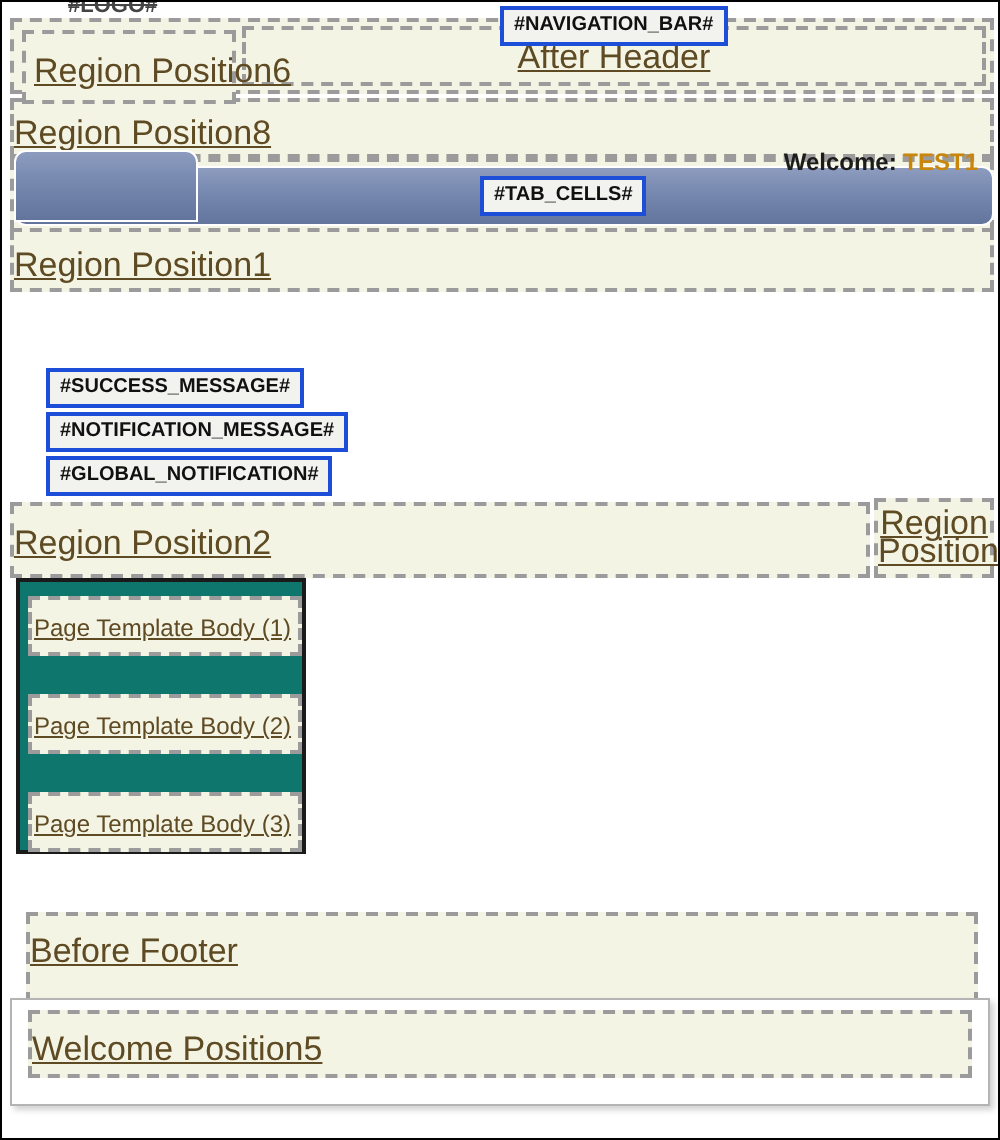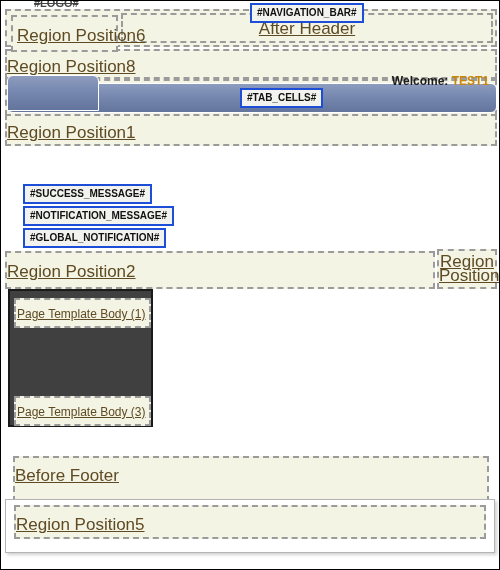--- a/index.html
+++ b/index.html
@@ -234,21 +234,21 @@
 
   
   #body-box {
     position: absolute;
     left: 7px;
     top: 288px;
     width: 145px;
     height: 138px;
     box-sizing: border-box;
     border: 2px solid #1a1a1a;
-    background: #404040;
+    background: #0f766e;
     text-align: right;
   }
   .body-region {
     position: absolute;
     left: 4px;
     width: 137px;
     height: 30px;
     box-sizing: border-box;
     border: 2px dashed #9b9b9b;
     background: #f4f4e4;
@@ -348,28 +348,31 @@
   </div>
 
   <div id="pos3" class="region">
     <span class="region-label"><span>Region</span><br><span>Position3</span></span>
   </div>
 
   <div id="body-box">
     <div id="body-1" class="body-region">
       <span class="region-label">Page Template Body (1)</span>
     </div>
+    <div id="body-2" class="body-region">
+      <span class="region-label">Page Template Body (2)</span>
+    </div>
     <div id="body-3" class="body-region">
       <span class="region-label">Page Template Body (3)</span>
     </div>
   </div>
 
   <div id="before-footer" class="region">
     <span class="region-label center-label">Before Footer</span>
   </div>
 
   <div id="footer-box">
     <div id="pos5" class="region">
-      <span class="region-label center-label">Region Position5</span>
+      <span class="region-label center-label">Welcome Position5</span>
     </div>
   </div>
 
 </div>
 
 </body></html>

